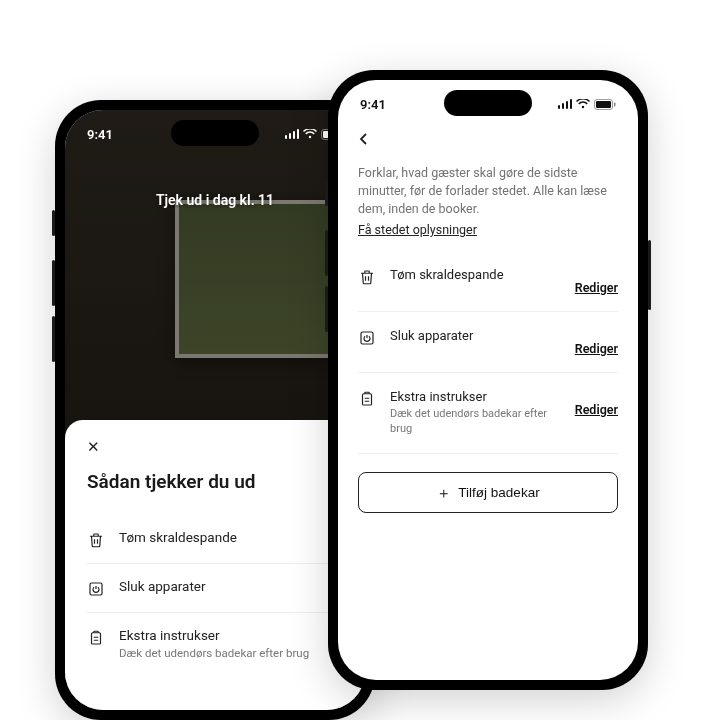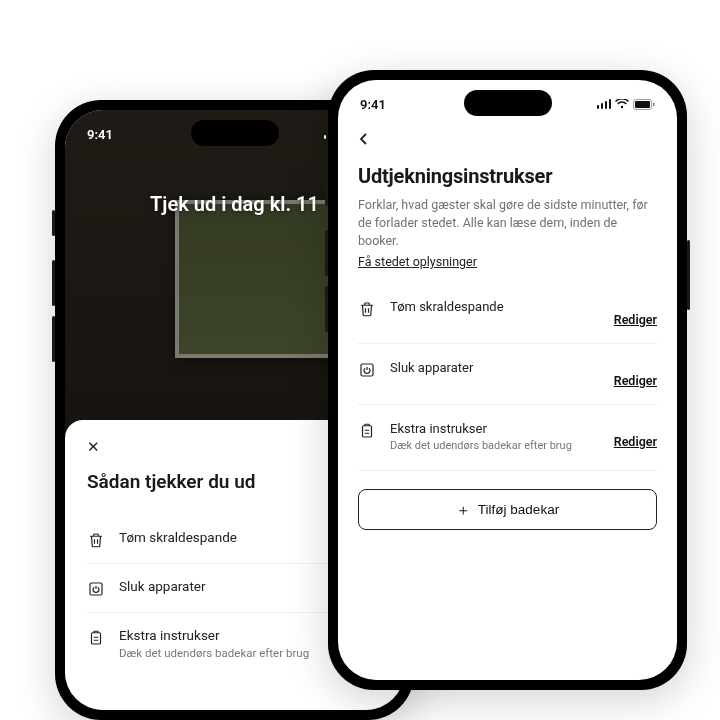--- a/index.html
+++ b/index.html
@@ -13,21 +13,21 @@
   }
   .stage {
     position: relative;
     width: 720px;
     height: 720px;
   }
 
   
   .phone {
     position: absolute;
-    width: 359px;
+    width: 320px;
     height: 620px;
     border-radius: 46px;
     background: #000;
     padding: 10px;
     box-shadow: 0 10px 40px rgba(0,0,0,.18);
   }
   .phone .screen {
     width: 100%;
     height: 100%;
     border-radius: 38px;
@@ -106,21 +106,21 @@
   .back .dim {
     position:absolute; inset:0;
     background: rgba(0,0,0,.45);
   }
   .hero-text {
     position:absolute;
     top:82px;
     left:0; right:0;
     text-align:center;
     color:#fff;
-    font-size:20px;
+    font-size:14px;
     font-weight:600;
     text-shadow:0 1px 4px rgba(0,0,0,.5);
     white-space:nowrap;
     padding:0 10px;
     overflow:hidden;
   }
 
   .sheet {
     position:absolute;
     left:0; right:0; bottom:0;
@@ -337,21 +337,20 @@
           </span>
         </span>
       </div>
 
       <div class="content">
         <span class="back-chev">
           <svg width="12" height="14" viewBox="0 0 12 14" fill="none" stroke="currentColor" stroke-width="1.8">
               <path d="M8 2L3 7l5 5"></path>
             </svg>
         </span>
-        <div class="h1">Udtjekningsinstrukser</div>
         <div class="desc">Forklar, hvad gæster skal gøre de sidste minutter, før de forlader stedet. Alle kan læse dem, inden de booker.</div>
         <a class="learn">Få stedet oplysninger</a>
 
         <div class="frow">
           <span class="ic">
             <svg width="18" height="18" viewBox="0 0 24 24" fill="none" stroke="currentColor" stroke-width="1.6">
                 <path d="M4 7h16M9 7V5a1 1 0 011-1h4a1 1 0 011 1v2M6 7l1 13a1 1 0 001 1h8a1 1 0 001-1l1-13M10 11v6M14 11v6"></path>
               </svg>
           </span>
           <div class="mid">

